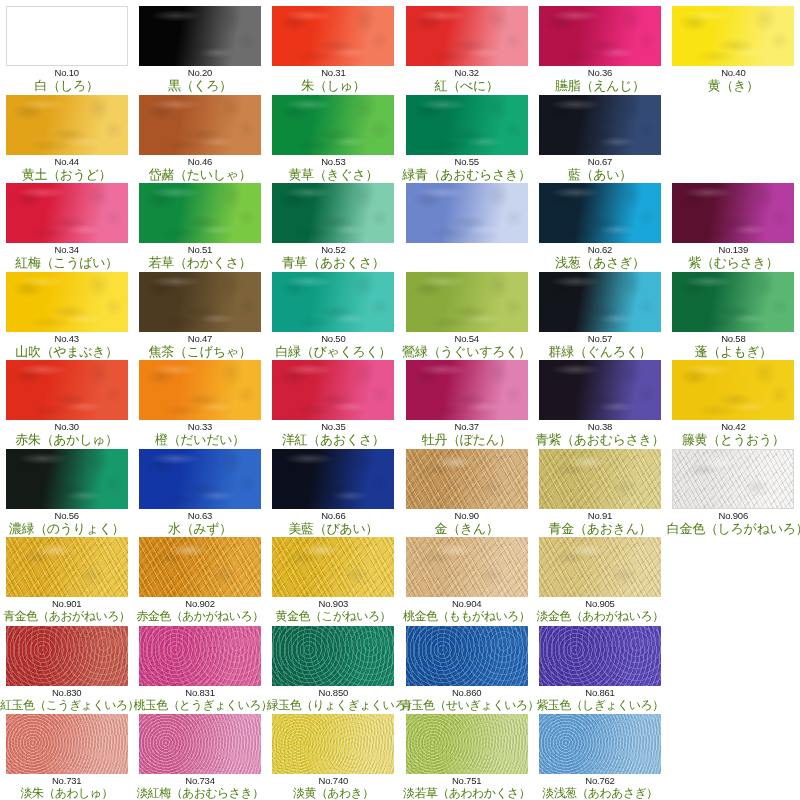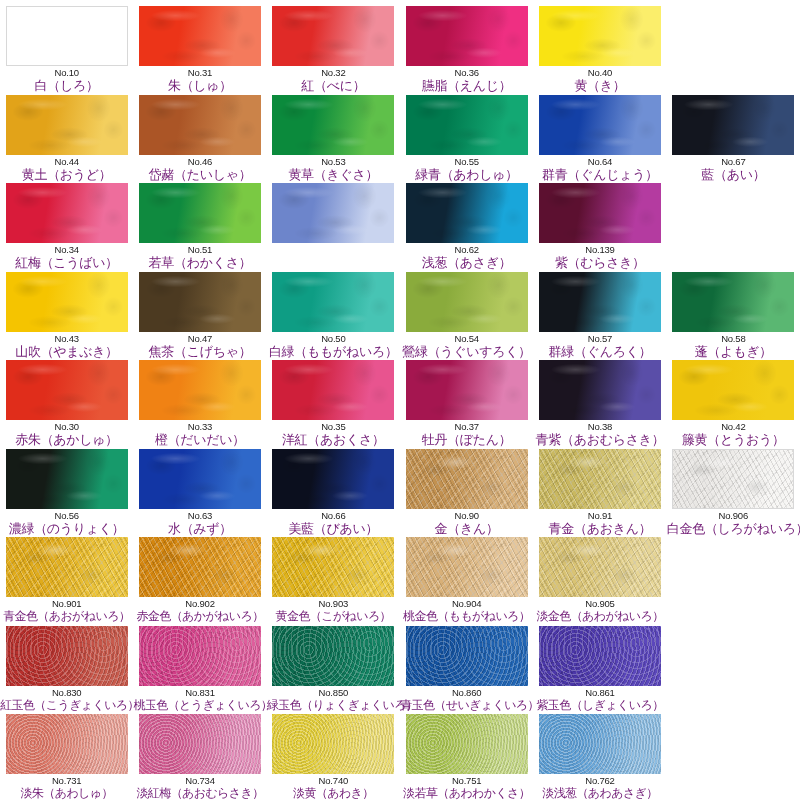--- a/index.html
+++ b/index.html
@@ -138,21 +138,21 @@
     font-size: 9.5px;
     letter-spacing: -0.2px;
     color: #222222;
     line-height: 11px;
     white-space: nowrap;
   }
   .swatch-name {
     display: block;
     font-size: 13px;
     line-height: 15px;
-    color: #701a75;
+    color: #4d7c0f;
     white-space: nowrap;
     letter-spacing: -0.3px;
   }
   .row-tight .swatch-name { font-size: 12px; letter-spacing: -0.6px; }
 </style>
 </head>
 <body>
 
 <div id="chart-sheet">
     <div class="swatch-row">
@@ -160,20 +160,31 @@
         <div class="swatch-chip has-hairline">
           <div class="wash" style="background: linear-gradient(100deg, rgb(255, 255, 255) 0%, rgb(255, 255, 255) 34%, rgb(255, 255, 255) 78%, rgb(255, 255, 255) 100%);"></div>
         </div>
         <div class="swatch-caption">
           <span class="swatch-code">No.10</span>
           <span class="swatch-name">白（しろ）</span>
         </div>
       </div>
       <div class="swatch-cell">
         <div class="swatch-chip">
+          <div class="wash" style="background: linear-gradient(100deg, rgb(5, 5, 5) 0%, rgb(5, 5, 5) 34%, rgb(109, 109, 109) 78%, rgb(109, 109, 109) 100%);"></div>
+          <div class="grain"></div>
+          <div class="gloss"></div>
+        </div>
+        <div class="swatch-caption">
+          <span class="swatch-code">No.20</span>
+          <span class="swatch-name">黒（くろ）</span>
+        </div>
+      </div>
+      <div class="swatch-cell">
+        <div class="swatch-chip">
           <div class="wash" style="background: linear-gradient(100deg, rgb(236, 52, 24) 0%, rgb(236, 52, 24) 34%, rgb(244, 122, 92) 78%, rgb(244, 122, 92) 100%);"></div>
           <div class="grain"></div>
           <div class="gloss"></div>
         </div>
         <div class="swatch-caption">
           <span class="swatch-code">No.31</span>
           <span class="swatch-name">朱（しゅ）</span>
         </div>
       </div>
       <div class="swatch-cell">
@@ -245,32 +256,21 @@
         </div>
       </div>
       <div class="swatch-cell">
         <div class="swatch-chip">
           <div class="wash" style="background: linear-gradient(100deg, rgb(0, 122, 78) 0%, rgb(0, 122, 78) 34%, rgb(19, 168, 115) 78%, rgb(19, 168, 115) 100%);"></div>
           <div class="grain"></div>
           <div class="gloss"></div>
         </div>
         <div class="swatch-caption">
           <span class="swatch-code">No.55</span>
-          <span class="swatch-name">緑青（あわしゅ）</span>
-        </div>
-      </div>
-      <div class="swatch-cell">
-        <div class="swatch-chip">
-          <div class="wash" style="background: linear-gradient(100deg, rgb(19, 64, 166) 0%, rgb(19, 64, 166) 34%, rgb(111, 143, 212) 78%, rgb(111, 143, 212) 100%);"></div>
-          <div class="grain"></div>
-          <div class="gloss"></div>
-        </div>
-        <div class="swatch-caption">
-          <span class="swatch-code">No.64</span>
-          <span class="swatch-name">群青（ぐんじょう）</span>
+          <span class="swatch-name">緑青（あおむらさき）</span>
         </div>
       </div>
       <div class="swatch-cell">
         <div class="swatch-chip">
           <div class="wash" style="background: linear-gradient(100deg, rgb(19, 22, 31) 0%, rgb(19, 22, 31) 34%, rgb(51, 74, 116) 78%, rgb(51, 74, 116) 100%);"></div>
           <div class="grain"></div>
           <div class="gloss"></div>
         </div>
         <div class="swatch-caption">
           <span class="swatch-code">No.67</span>
@@ -296,20 +296,31 @@
           <div class="grain"></div>
           <div class="gloss"></div>
         </div>
         <div class="swatch-caption">
           <span class="swatch-code">No.51</span>
           <span class="swatch-name">若草（わかくさ）</span>
         </div>
       </div>
       <div class="swatch-cell">
         <div class="swatch-chip">
+          <div class="wash" style="background: linear-gradient(100deg, rgb(5, 102, 63) 0%, rgb(5, 102, 63) 34%, rgb(126, 205, 174) 78%, rgb(126, 205, 174) 100%);"></div>
+          <div class="grain"></div>
+          <div class="gloss"></div>
+        </div>
+        <div class="swatch-caption">
+          <span class="swatch-code">No.52</span>
+          <span class="swatch-name">青草（あおくさ）</span>
+        </div>
+      </div>
+      <div class="swatch-cell">
+        <div class="swatch-chip">
           <div class="wash" style="background: linear-gradient(100deg, rgb(109, 133, 203) 0%, rgb(109, 133, 203) 34%, rgb(201, 212, 239) 78%, rgb(201, 212, 239) 100%);"></div>
           <div class="grain"></div>
           <div class="gloss"></div>
         </div>
       </div>
       <div class="swatch-cell">
         <div class="swatch-chip">
           <div class="wash" style="background: linear-gradient(100deg, rgb(14, 37, 54) 0%, rgb(14, 37, 54) 34%, rgb(25, 166, 218) 78%, rgb(25, 166, 218) 100%);"></div>
           <div class="grain"></div>
           <div class="gloss"></div>
@@ -355,21 +366,21 @@
         </div>
       </div>
       <div class="swatch-cell">
         <div class="swatch-chip">
           <div class="wash" style="background: linear-gradient(100deg, rgb(14, 157, 132) 0%, rgb(14, 157, 132) 34%, rgb(71, 196, 180) 78%, rgb(71, 196, 180) 100%);"></div>
           <div class="grain"></div>
           <div class="gloss"></div>
         </div>
         <div class="swatch-caption">
           <span class="swatch-code">No.50</span>
-          <span class="swatch-name">白緑（ももがねいろ）</span>
+          <span class="swatch-name">白緑（びゃくろく）</span>
         </div>
       </div>
       <div class="swatch-cell">
         <div class="swatch-chip">
           <div class="wash" style="background: linear-gradient(100deg, rgb(138, 171, 60) 0%, rgb(138, 171, 60) 34%, rgb(179, 201, 94) 78%, rgb(179, 201, 94) 100%);"></div>
           <div class="grain"></div>
           <div class="gloss"></div>
         </div>
         <div class="swatch-caption">
           <span class="swatch-code">No.54</span>

